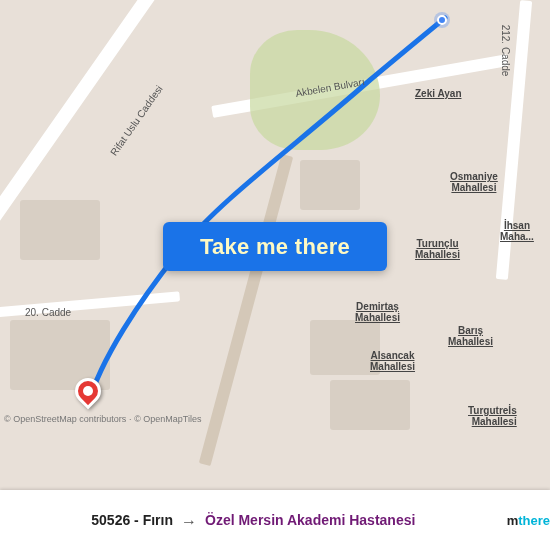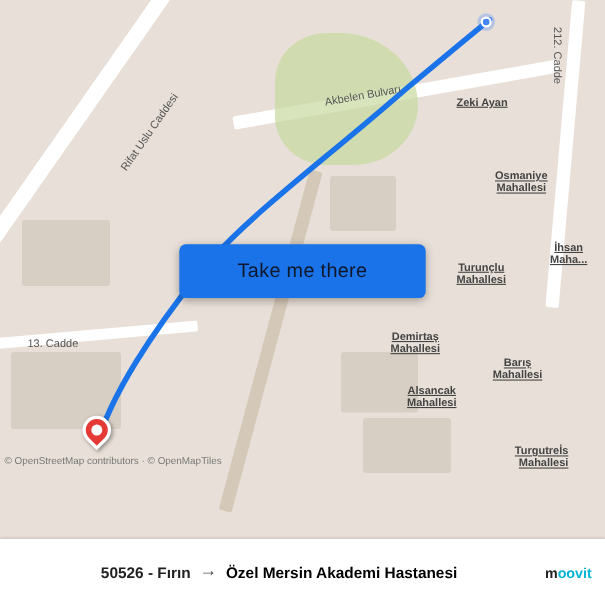--- a/index.html
+++ b/index.html
@@ -184,41 +184,41 @@
     }
 
     
     .take-me-there-btn {
       position: absolute;
       top: 222px;
       left: 163px;
       width: 224px;
       height: 49px;
       background: #1a73e8;
-      color: #0f172a;
+      color: #fef9c3;
       border: none;
       border-radius: 6px;
-      font-size: 18px;
-      font-weight: 400;
+      font-size: 22px;
+      font-weight: 700;
       cursor: pointer;
       box-shadow: 0 2px 8px rgba(0,0,0,0.3);
       letter-spacing: 0.3px;
     }
 
     
     #bottom-bar {
       position: absolute;
       bottom: 0;
       left: 0;
       width: 550px;
       height: 60px;
       background: #fff;
       display: flex;
       align-items: center;
-      padding: 0 12px;
+      padding: 0 0;
       box-shadow: 0 -1px 3px rgba(0,0,0,0.15);
     }
 
     .route-info {
       display: flex;
       align-items: center;
       flex: 1;
       justify-content: center;
       gap: 0;
     }
@@ -231,21 +231,21 @@
 
     .route-arrow {
       font-size: 16px;
       color: #555;
       margin: 0 8px;
     }
 
     .route-to {
       font-size: 14px;
       font-weight: 600;
-      color: #000000;
+      color: #701a75;
     }
 
     .moovit-logo {
       font-size: 13px;
       font-weight: 700;
       color: #222;
       flex-shrink: 0;
     }
 
     .moovit-logo span { color: #00b4d8; }
@@ -281,24 +281,24 @@
   <div class="block" style="top:380px;left:330px;width:80px;height:50px;"></div>
 
   <svg class="route-svg" viewBox="0 0 550 490">
 
     <path d="M 88 405 C 100 360, 140 300, 180 250 C 220 200, 290 150, 370 80 C 400 55, 430 30, 445 18" stroke="#1a73e8" stroke-width="5" fill="none" stroke-linecap="round" stroke-linejoin="round"></path>
   </svg>
 
   <div class="street-label" style="left:95px;top:115px;transform:rotate(-55deg);">Rifat Uslu Caddesi</div>
   <div class="street-label" style="left:295px;top:82px;transform:rotate(-10deg);">Akbelen Bulvarı</div>
   <div class="street-label" style="right:18px;top:45px;transform:rotate(90deg);">212. Cadde</div>
-  <div class="street-label" style="left:25px;top:307px;">13. Cadde</div>
+  <div class="street-label" style="left:25px;top:307px;">20. Cadde</div>
 
   <div class="place-label" style="left:415px;top:88px;">Zeki Ayan</div>
-  <div class="place-label" style="left:450px;top:155px;">Osmaniye<br>Mahallesi</div>
+  <div class="place-label" style="left:450px;top:171px;">Osmaniye<br>Mahallesi</div>
   <div class="place-label" style="left:415px;top:238px;">Turunçlu<br>Mahallesi</div>
   <div class="place-label" style="left:355px;top:301px;">Demirtaş<br>Mahallesi</div>
   <div class="place-label" style="left:370px;top:350px;">Alsancak<br>Mahallesi</div>
   <div class="place-label" style="left:448px;top:325px;">Barış<br>Mahallesi</div>
   <div class="place-label" style="left:468px;top:405px;text-align:right;">Turgutreİs<br>Mahallesi</div>
   <div class="place-label" style="left:500px;top:220px;">İhsan<br>Maha...</div>
 
   <div class="marker-end">
     <div class="dot-outer">
       <div class="dot-inner"></div>
@@ -315,14 +315,14 @@
 
   <div class="osm-attr">© OpenStreetMap contributors · © OpenMapTiles</div>
 </div>
 
 <div id="bottom-bar">
   <div class="route-info">
     <span class="route-from">50526 - Fırın</span>
     <span class="route-arrow">→</span>
     <span class="route-to">Özel Mersin Akademi Hastanesi</span>
   </div>
-  <div class="moovit-logo">m<span>oovit</span></div>
+  <div class="moovit-logo">m<span>there</span></div>
 </div>
 
 </body></html>

